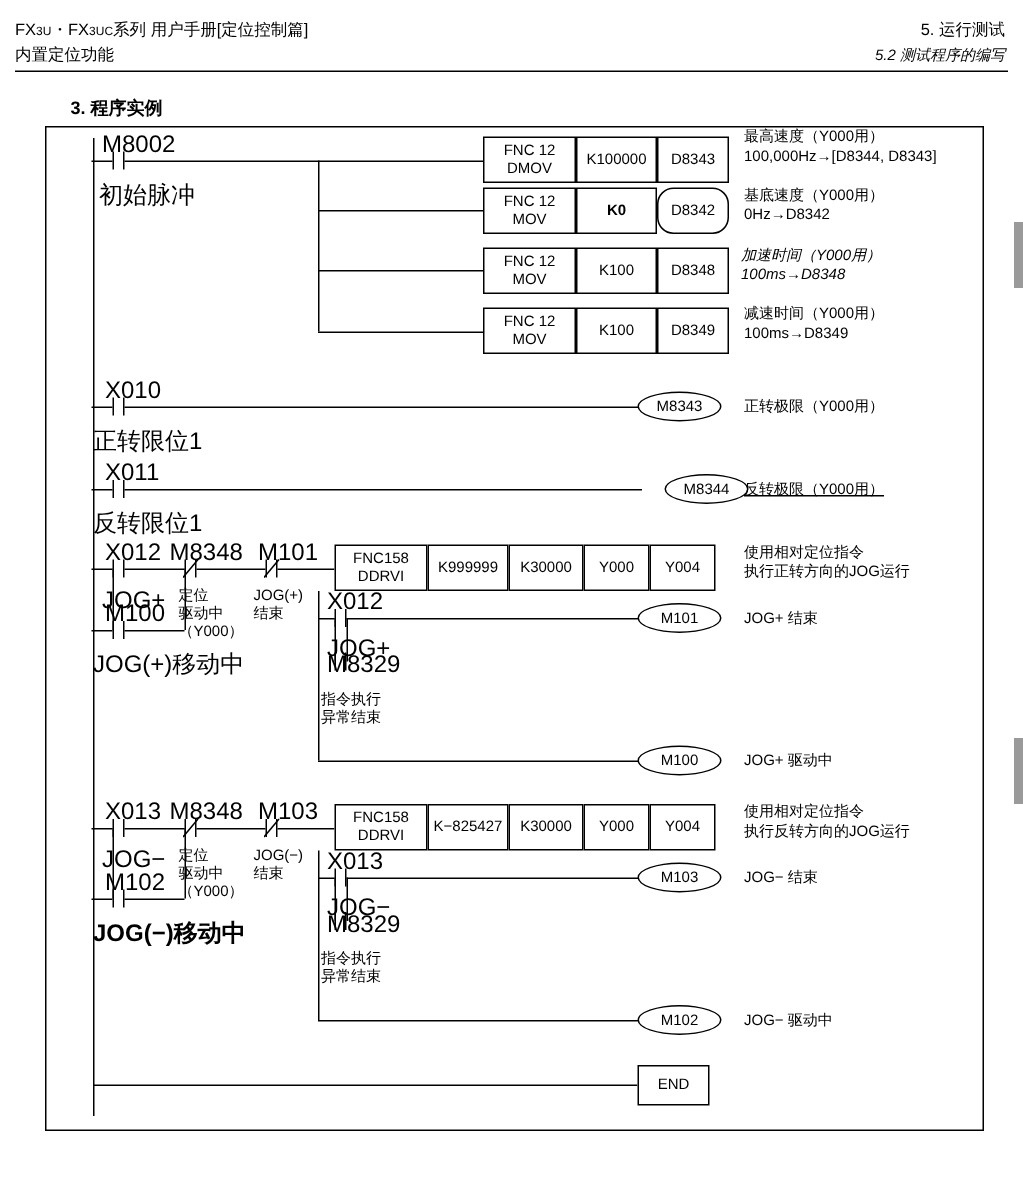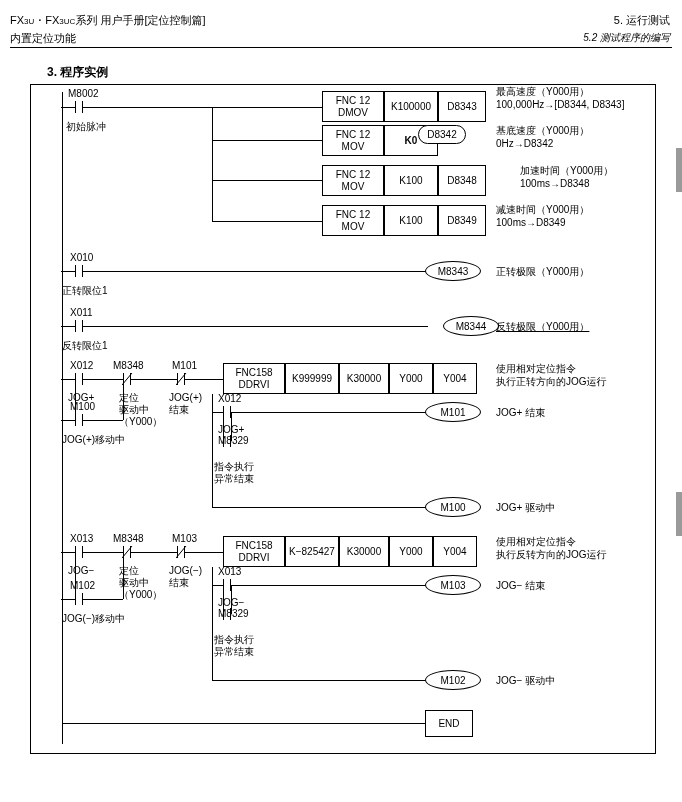--- a/index.html
+++ b/index.html
@@ -35,21 +35,21 @@
   .vline{position:absolute;width:1px;background:#000;}
 
   
   .contact{position:absolute;}
   .contact .bar{position:absolute;top:0;width:1px;height:12px;background:#000;}
   .contact .b1{left:0;}
   .contact .b2{left:7px;}
   .contact .slash{position:absolute;left:-1px;top:-1px;width:11px;height:14px;}
   .contact .wire-l{position:absolute;left:-14px;top:6px;width:14px;height:1px;background:#000;}
 
-  .lbl{position:absolute;font-size:10px;white-space:nowrap;text-align:center;}
+  .lbl{position:absolute;font-size:16px;white-space:nowrap;text-align:center;}
   .lbl-cn{position:absolute;font-size:10px;line-height:12px;white-space:nowrap;}
 
   
   .box{position:absolute;border:1px solid #000;background:#fff;box-sizing:border-box;
        display:flex;align-items:center;justify-content:center;font-size:10px;text-align:center;}
   .box.two{flex-direction:column;line-height:12px;}
 
   
   .coil{position:absolute;width:56px;height:20px;border:1px solid #000;border-radius:28px/10px;
         box-sizing:border-box;display:flex;align-items:center;justify-content:center;font-size:10px;background:#fff;}
@@ -102,32 +102,32 @@
   <div class="box" style="left:438px;top:91px;width:48px;height:31px;">D8343</div>
   <div class="note" style="left:496px;top:85px;">
     <span>最高速度（Y000用）</span><br><span>100,000Hz→[D8344, D8343]</span>
   </div>
 
   <div class="box two" style="left:322px;top:125px;width:62px;height:31px;">
     <span>FNC 12</span>
     <span>MOV</span>
   </div>
   <div class="box" style="left:384px;top:125px;width:54px;height:31px;font-weight:bold;">K0</div>
-  <div class="box" style="left:418px;top:125px;width:48px;height:19px;border-radius:11px;">D8342</div>
+  <div class="box" style="left:438px;top:125px;width:48px;height:31px;border-radius:11px;">D8342</div>
   <div class="note" style="left:496px;top:124px;">
     <span>基底速度（Y000用）</span><br><span>0Hz→D8342</span>
   </div>
 
   <div class="box two" style="left:322px;top:165px;width:62px;height:31px;">
     <span>FNC 12</span>
     <span>MOV</span>
   </div>
   <div class="box" style="left:384px;top:165px;width:54px;height:31px;">K100</div>
   <div class="box" style="left:438px;top:165px;width:48px;height:31px;">D8348</div>
-  <div class="note" style="left:520px;top:164px;">
+  <div class="note" style="left:494px;top:164px;font-style:italic;">
     <span>加速时间（Y000用）</span><br><span>100ms→D8348</span>
   </div>
 
   <div class="box two" style="left:322px;top:205px;width:62px;height:31px;">
     <span>FNC 12</span>
     <span>MOV</span>
   </div>
   <div class="box" style="left:384px;top:205px;width:54px;height:31px;">K100</div>
   <div class="box" style="left:438px;top:205px;width:48px;height:31px;">D8349</div>
   <div class="note" style="left:496px;top:203px;">
@@ -276,21 +276,21 @@
     <span>JOG(−)</span><br><span>结束</span>
   </div>
   <div class="hline" style="left:185px;top:552px;width:38px;"></div>
 
   <div class="contact" style="left:75px;top:593px;">
     <div class="bar b1"></div>
       <div class="bar b2"></div>
     <div class="wire-l"></div>
   </div>
   <div class="lbl" style="left:70px;top:580px;">M102</div>
-  <div class="lbl" style="left:62px;top:612px;">JOG(−)移动中</div>
+  <div class="lbl" style="left:62px;top:612px;font-weight:bold;">JOG(−)移动中</div>
   <div class="hline" style="left:83px;top:599px;width:40px;"></div>
   <div class="vline" style="left:75px;top:552px;height:47px;"></div>
   <div class="vline" style="left:123px;top:552px;height:47px;"></div>
 
   <div class="box two" style="left:223px;top:536px;width:62px;height:31px;">
     <span>FNC158</span>
     <span>DDRVI</span>
   </div>
   <div class="box" style="left:285px;top:536px;width:54px;height:31px;">K−825427</div>
   <div class="box" style="left:339px;top:536px;width:50px;height:31px;">K30000</div>

